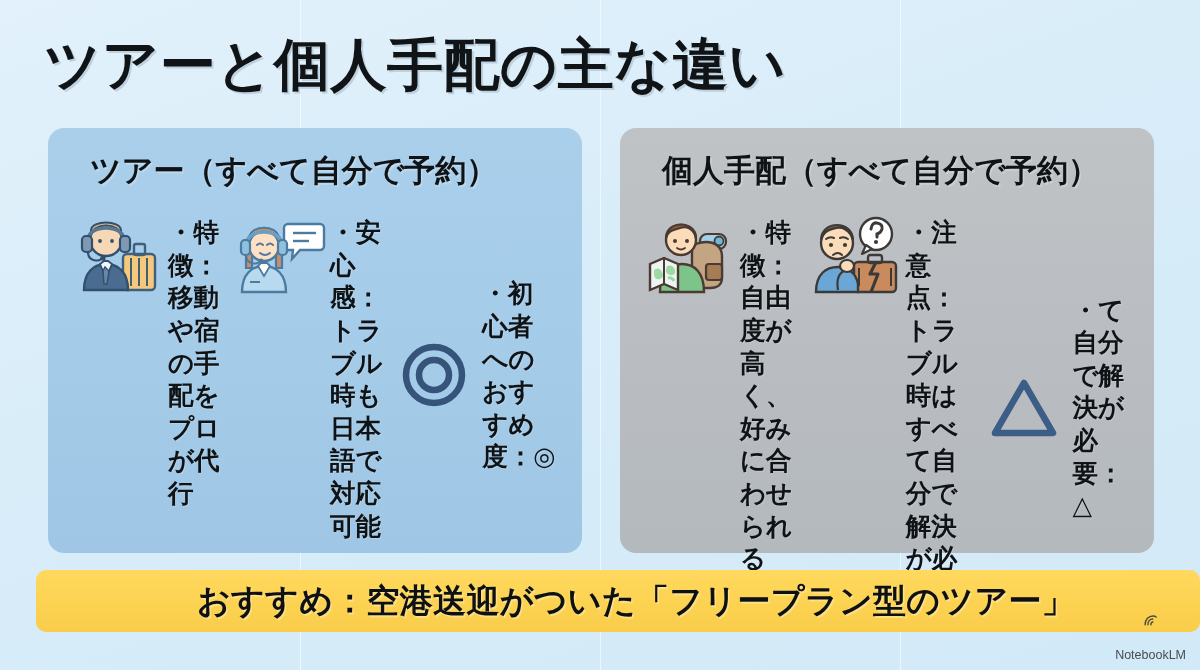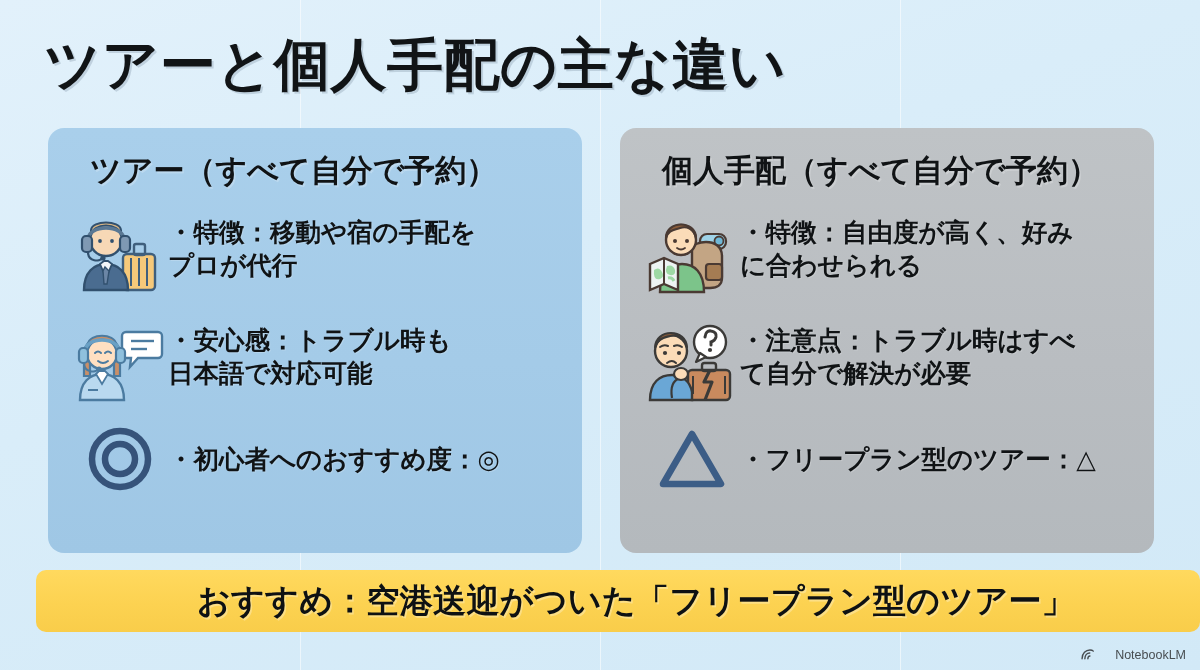--- a/index.html
+++ b/index.html
@@ -68,21 +68,21 @@
     font-size: 31px;
     font-weight: 700;
     color: #101315;
     text-shadow: 1.5px 1.5px 0 rgba(255,255,255,0.22);
     margin: 0 0 16px 18px;
     white-space: nowrap;
   }
 
   .rows {
     display: flex;
-    flex-direction: column;
+    flex-direction: row;
   }
   .row {
     display: flex;
     align-items: flex-start;
     min-height: 108px;
   }
   .row.compact { min-height: 70px; align-items: center; }
 
   .row-icon {
     width: 96px;
@@ -130,20 +130,21 @@
   .watermark {
     position: absolute;
     right: 14px;
     bottom: 8px;
     display: flex;
     align-items: center;
     gap: 20px;
     color: #3c4043;
     font-size: 12.5px;
     opacity: 0.92;
+    flex-direction: column;
   }
   .watermark svg { display: block; }
 
   
   .ill { display: block; }
 </style>
 </head>
 <body>
 
 <div id="slide">
@@ -299,21 +300,21 @@
         <div class="row-text">・注意点：トラブル時はすべ
 て自分で解決が必要</div>
       </div>
 
       <div class="row compact">
         <div class="row-icon">
           <svg class="ill" width="70" height="66" viewBox="0 0 70 66">
             <path d="M35 8 L64 58 L6 58 Z" fill="none" stroke="#3c5d86" stroke-width="6.5" stroke-linejoin="round"></path>
           </svg>
         </div>
-        <div class="row-text">・フリープラン型のツアー：△</div>
+        <div class="row-text">・て自分で解決が必要：△</div>
       </div>
 
     </div>
   </div>
 
   <div class="banner">
     <div class="banner-text">おすすめ：空港送迎がついた「フリープラン型のツアー」</div>
   </div>
 
   <div class="watermark">

